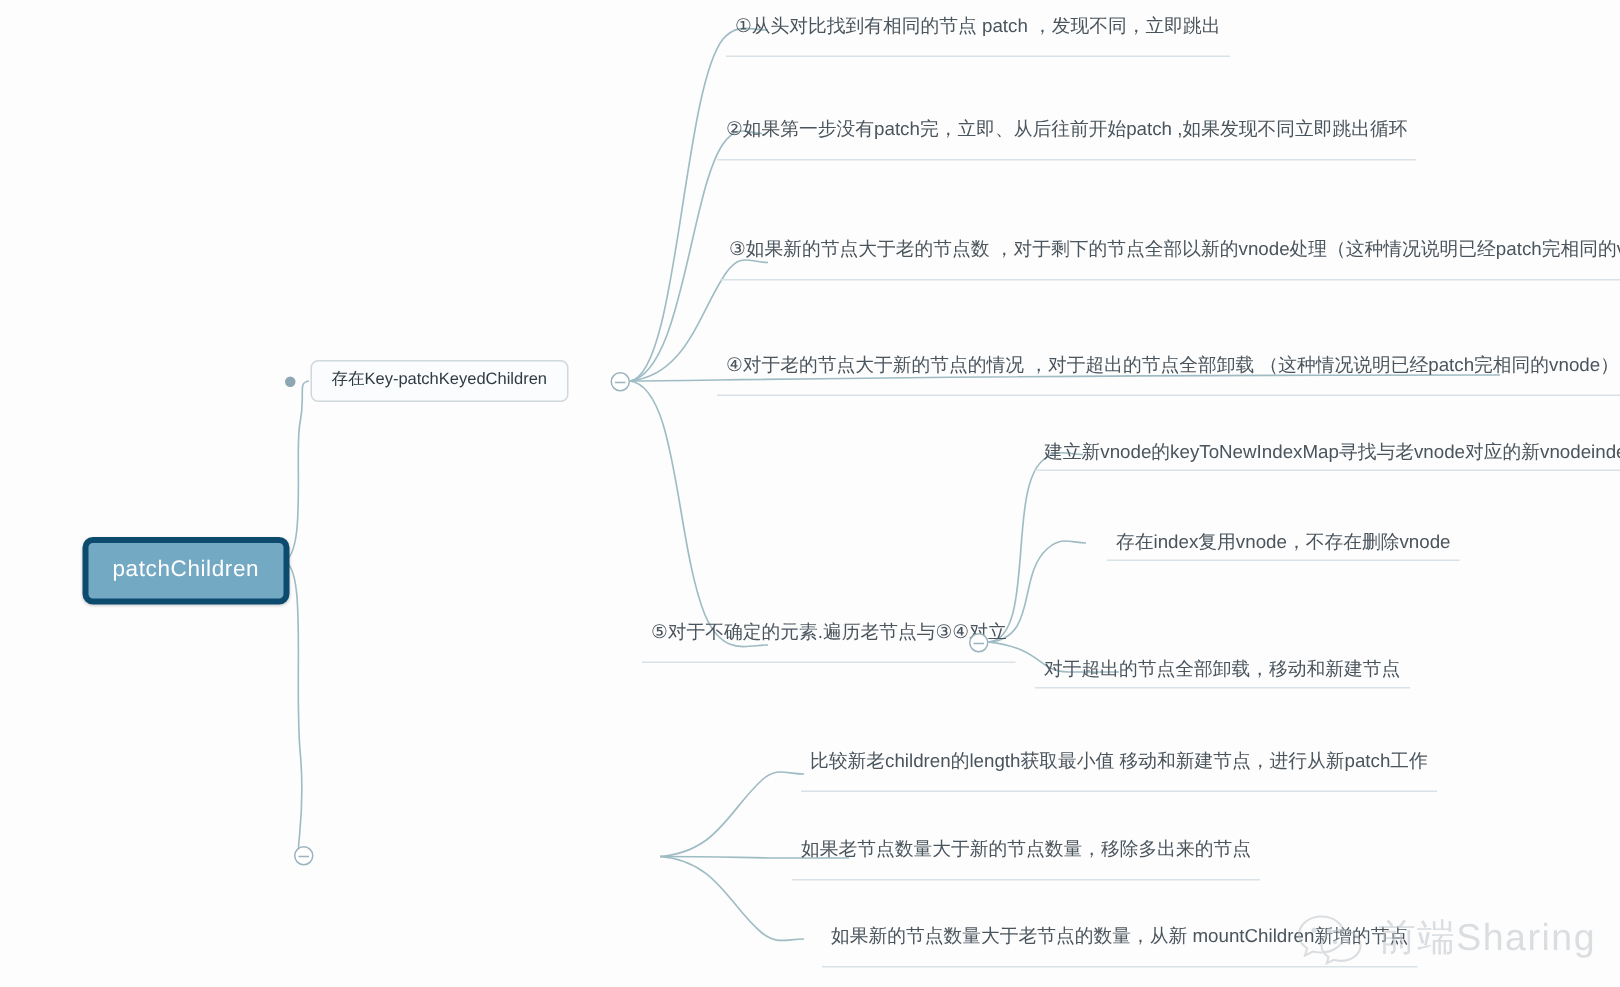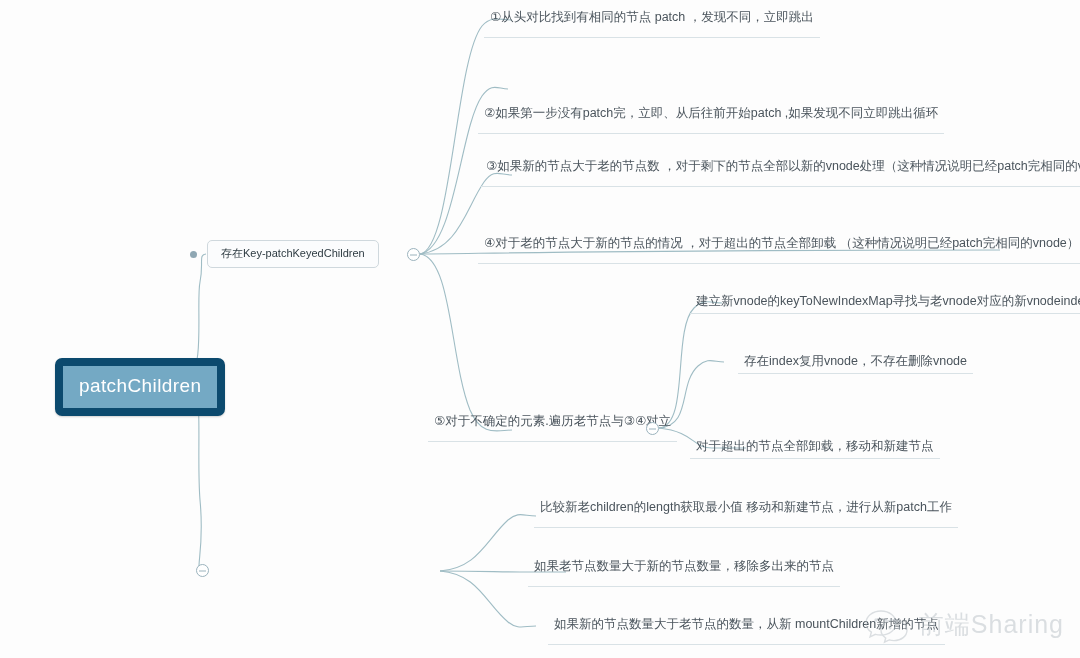--- a/index.html
+++ b/index.html
@@ -30,24 +30,24 @@
   .node {
     position: absolute;
     box-sizing: border-box;
     white-space: nowrap;
     line-height: 1.2;
   }
 
   
   .node-root {
     background: #74a9c4;
-    border: 8px solid #0c4a6e;
+    border: 4px solid #0c4a6e;
     border-radius: 7px;
     color: #ffffff;
-    font-size: 19px;
+    font-size: 15px;
     letter-spacing: .4px;
     padding: 9px 16px 10px 16px;
     box-shadow: 0 1px 2px rgba(0,0,0,.18);
   }
 
   
   .node-branch {
     background: #fbfcfd;
     border: 1px solid #cfd8dd;
     border-radius: 5px;
@@ -150,21 +150,21 @@
   <div class="dot" style="left:190px; top:251px;"></div>
   <div class="node node-branch" style="left:207px; top:240px;">
     <span>存在Key-patchKeyedChildren</span>
   </div>
   <div class="handle" style="left:407px; top:248px;"></div>
 
   <div class="node node-leaf" style="left:484px; top:8px;">
     <span>①从头对比找到有相同的节点 patch ，发现不同，立即跳出</span>
   </div>
 
-  <div class="node node-leaf" style="left:478px; top:77px;margin-top:27px;">
+  <div class="node node-leaf" style="left:478px; top:77px;">
     <span>②如果第一步没有patch完，立即、从后往前开始patch ,如果发现不同立即跳出循环</span>
   </div>
 
   <div class="node node-leaf" style="left:480px; top:157px;">
     <span>③如果新的节点大于老的节点数 ，对于剩下的节点全部以新的vnode处理（这种情况说明已经patch完相同的vnode）</span>
   </div>
 
   <div class="node node-leaf" style="left:478px; top:234px;">
     <span>④对于老的节点大于新的节点的情况 ，对于超出的节点全部卸载 （这种情况说明已经patch完相同的vnode）</span>
   </div>

